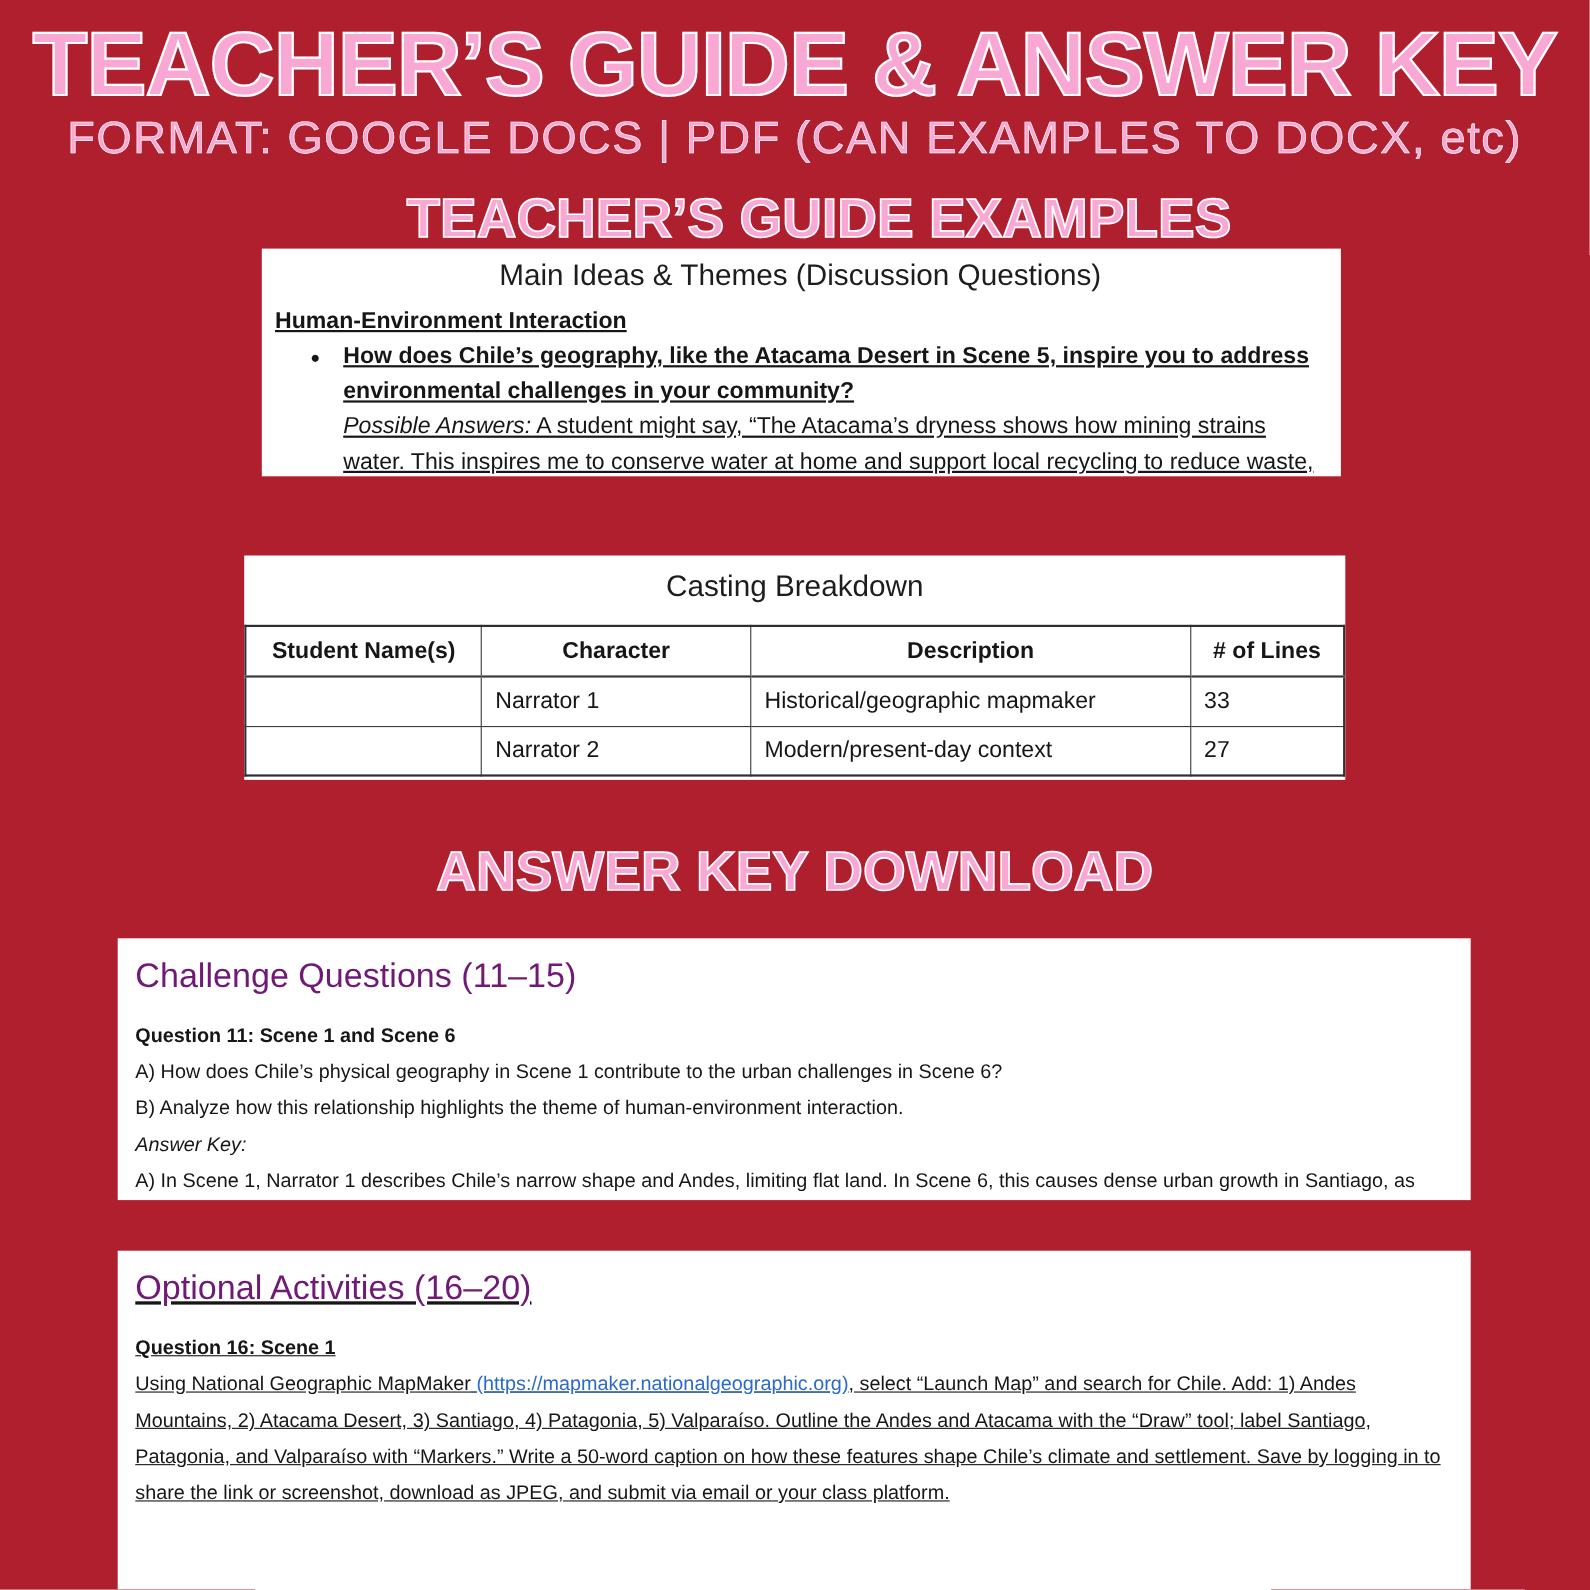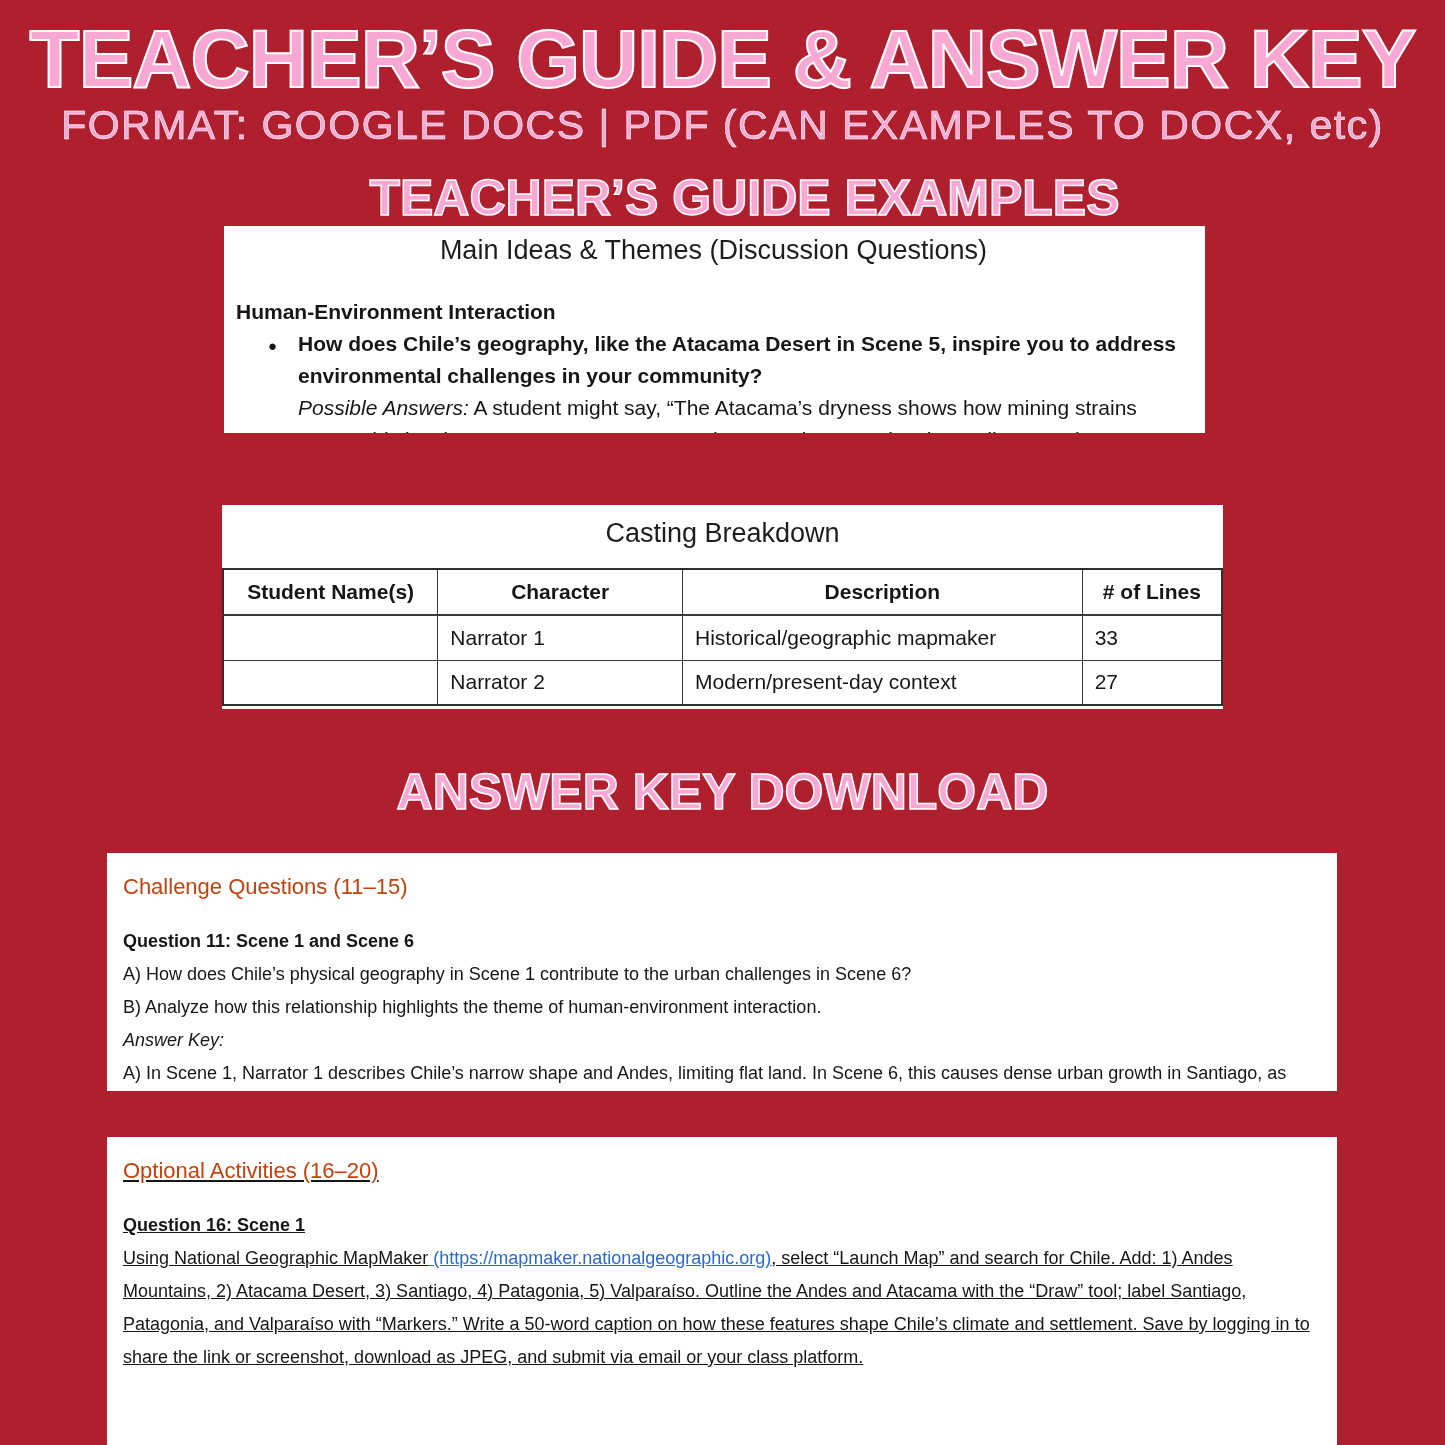--- a/index.html
+++ b/index.html
@@ -32,29 +32,29 @@
     font-size:50px;line-height:52px;font-weight:bold;
     -webkit-text-stroke:1.5px #ffffff;
   }
   .sec1{top:172px;padding-left:44px;}
   .sec2{top:766px;}
   
   .card{
     position:absolute;background:#ffffff;color:#161616;
     box-sizing:border-box;
   }
-  .card1{left:224px;top:226px;width:981px;height:207px;padding:8px 14px 0 12px;overflow:hidden;}
+  .card1{left:238px;top:226px;width:981px;height:207px;padding:8px 14px 0 12px;overflow:hidden;}
   .card2{left:222px;top:505px;width:1001px;height:204px;overflow:hidden;}
   .card3{left:107px;top:853px;width:1230px;height:238px;padding:14px 16px 0 16px;overflow:hidden;}
   .card4{left:107px;top:1137px;width:1230px;height:310px;padding:14px 16px 0 16px;overflow:hidden;text-decoration:underline;}
   .doc-title{
     text-align:center;font-size:27px;line-height:32px;color:#1d1d1d;
   }
   
-  .c1-body{margin-top:30px;font-size:21px;line-height:32px;}
+  .c1-body{margin-top:10px;font-size:21px;line-height:32px;text-decoration:underline;}
   .c1-topic{font-weight:bold;}
   .c1-block{position:relative;padding-left:62px;}
   .c1-bullet{position:absolute;left:32px;top:2px;font-size:15px;}
   .c1-question{font-weight:bold;}
   .italic{font-style:italic;}
   
   .c2-title{margin-top:12px;}
   .cast-table{
     width:100%;border-collapse:collapse;margin-top:19px;
     font-size:21px;table-layout:fixed;
@@ -65,21 +65,21 @@
     overflow:hidden;white-space:nowrap;
   }
   .cast-table{border:2px solid #2f2f2f;}
   .cast-table th{font-weight:bold;text-align:center;height:46px;border-bottom-width:2px;border-radius:23px;}
   .cast-table td{text-align:left;}
   .col-student{width:21.5%;}
   .col-character{width:24.5%;}
   .col-description{width:40%;}
   .col-lines{width:14%;}
   
-  .key-title{font-size:22px;line-height:40px;color:#c2410c;}
+  .key-title{font-size:31px;line-height:40px;color:#701a75;}
   .key-body{margin-top:18px;font-size:18px;line-height:33px;}
   .q-heading{font-weight:bold;}
   .doc-link{
     text-decoration:underline;cursor:pointer;
   }
 </style>
 </head>
 <body>
 
 <div class="canvas" style="background: rgb(176, 31, 45);">

